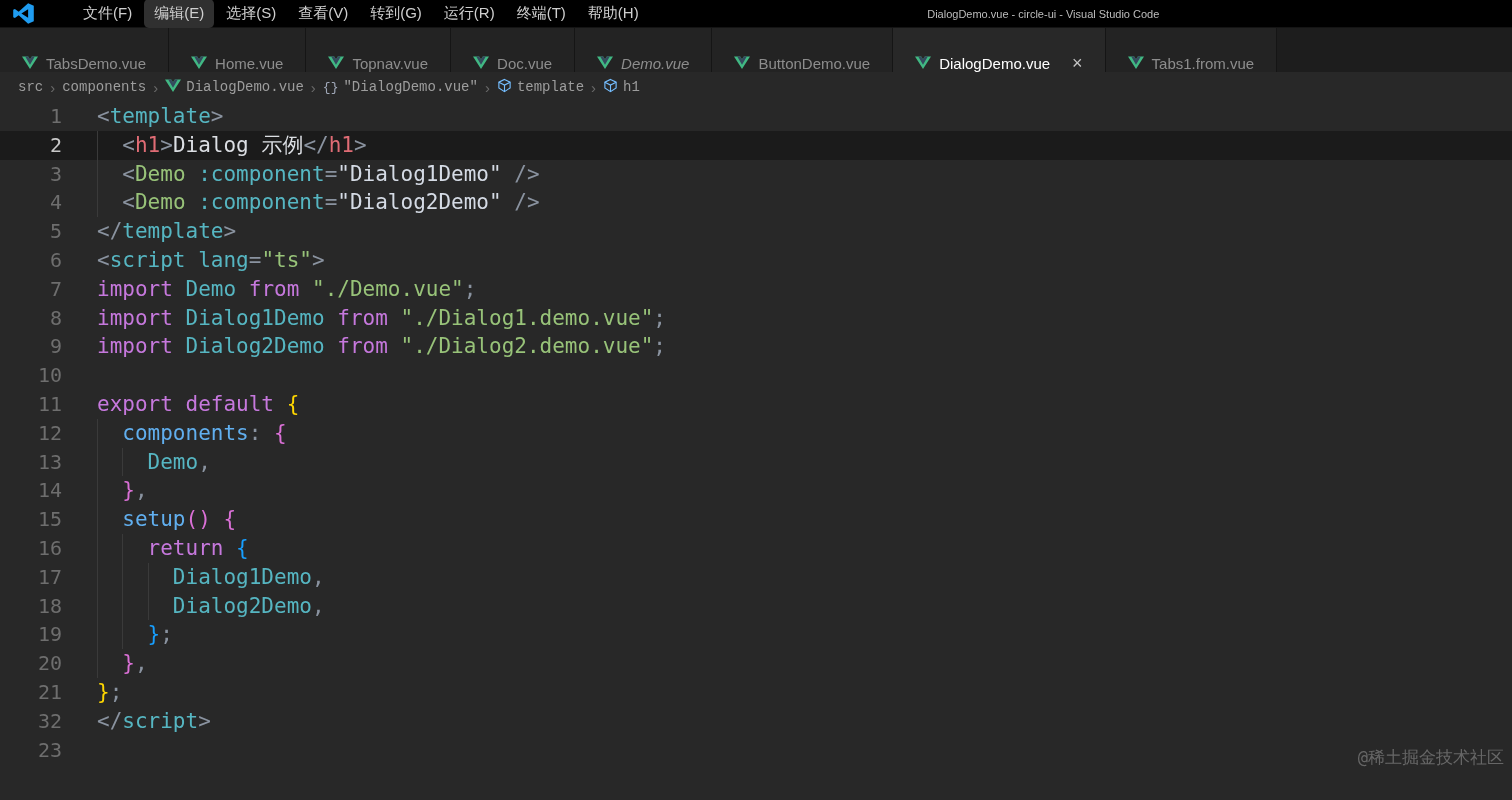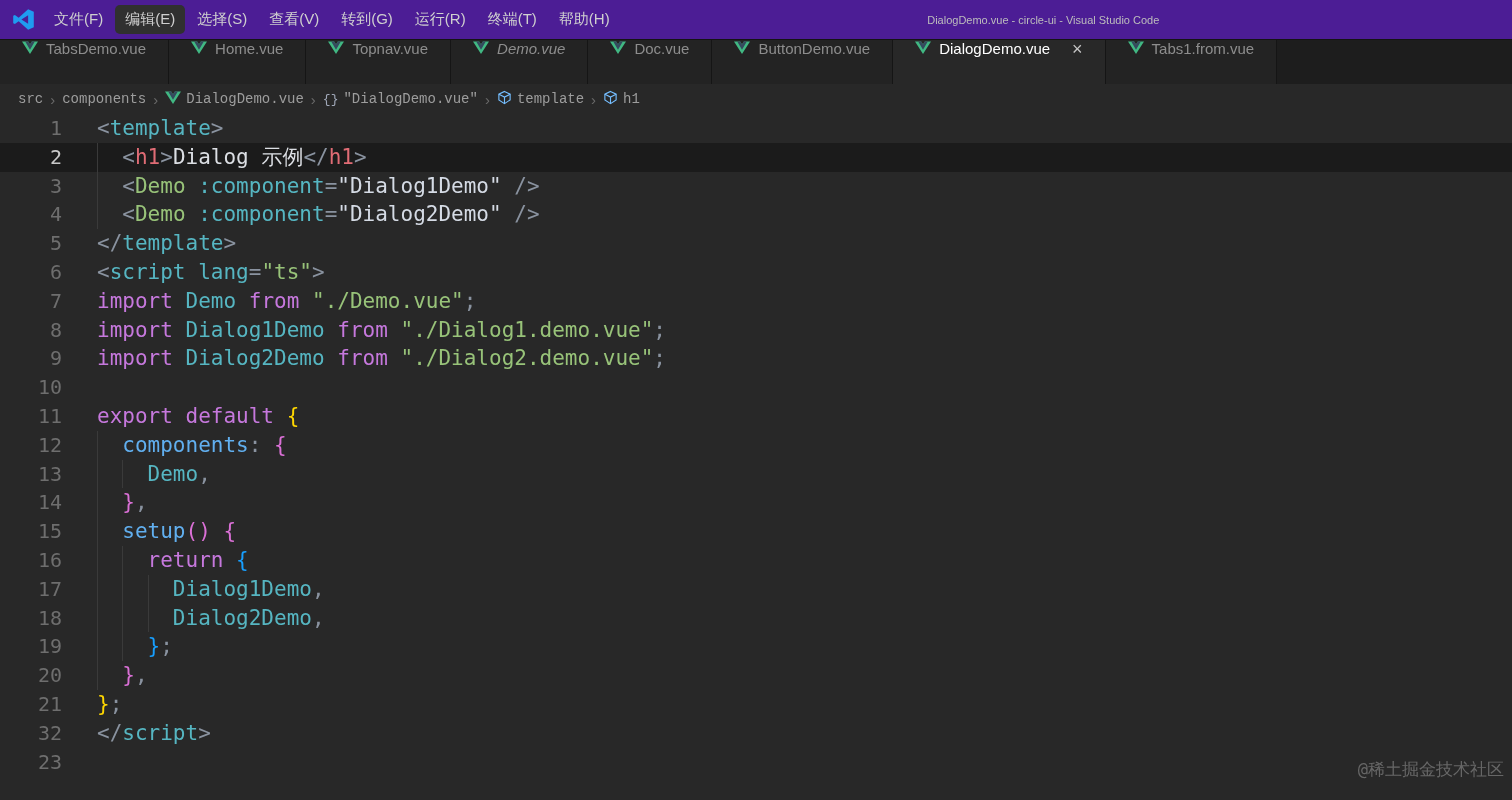--- a/index.html
+++ b/index.html
@@ -5,36 +5,37 @@
   * { box-sizing: border-box; }
   html,body { margin:0; padding:0; }
   body {
     width:1512px; height:800px; overflow:hidden;
     background:#282828;
     font-family:"Liberation Sans", sans-serif;
     -webkit-font-smoothing:antialiased;
   }
   
   .titlebar {
-    height:40px; background:#4c1d95; display:flex; align-items:center;
+    height:28px; background:#000000; display:flex; align-items:center;
     color:#cfcfcf; font-size:15px; position:relative;
     border-bottom:1px solid #141414;
+    gap:29px;
   }
   .logo { margin:0 10px 0 13px; display:flex; align-items:center; }
   .menu { display:flex; gap:2px; }
   .menu-item { padding:5px 10px; border-radius:5px; cursor:default; white-space:nowrap; }
   .menu-item.hl { background:#303030; }
   .win-title {
     position:absolute; left:69%; transform:translateX(-50%);
     color:#bdbdbd; font-size:11px; white-space:nowrap;
   }
   
   .tabbar { height:44px; background:#1d1d1d; display:flex; align-items:stretch; }
   .tab {
-    display:flex; align-items:flex-start; gap:8px; padding:0 22px;
+    display:flex; align-items:flex-end; gap:8px; padding:0 22px;
     background:#232323; color:#8d8d8d; font-size:15px;
     border-right:1px solid #151515; cursor:pointer; white-space:nowrap;
   }
   .tab.active { background:#282828; color:#ffffff; }
   .tab.preview .tab-label { font-style:italic; }
   .tab-close { margin-left:14px; font-size:18px; line-height:1; color:#c5c5c5; }
   
   .breadcrumb {
     height:30px; background:#282828; display:flex; align-items:center;
     padding-left:18px; color:#9d9d9d; font-size:14px;
@@ -117,33 +118,33 @@
         </svg></span>
       <span class="tab-label">Home.vue</span>
     </div>
     <div class="tab">
       <span class="tab-icon"><svg width="16" height="14" viewBox="0 0 128 110">
           <path fill="#41b883" d="M78.8 10 L64 35.4 L49.2 10 L0 10 L64 110 L128 10 Z"></path>
           <path fill="#35495e" d="M78.8 10 L64 35.4 L49.2 10 L25.6 10 L64 76 L102.4 10 Z"></path>
         </svg></span>
       <span class="tab-label">Topnav.vue</span>
     </div>
+    <div class="tab">
+      <span class="tab-icon"><svg width="16" height="14" viewBox="0 0 128 110">
+          <path fill="#41b883" d="M78.8 10 L64 35.4 L49.2 10 L0 10 L64 110 L128 10 Z"></path>
+          <path fill="#35495e" d="M78.8 10 L64 35.4 L49.2 10 L25.6 10 L64 76 L102.4 10 Z"></path>
+        </svg></span>
+      <span class="tab-label">Doc.vue</span>
+    </div>
     <div class="tab preview">
       <span class="tab-icon"><svg width="16" height="14" viewBox="0 0 128 110">
           <path fill="#41b883" d="M78.8 10 L64 35.4 L49.2 10 L0 10 L64 110 L128 10 Z"></path>
           <path fill="#35495e" d="M78.8 10 L64 35.4 L49.2 10 L25.6 10 L64 76 L102.4 10 Z"></path>
         </svg></span>
       <span class="tab-label">Demo.vue</span>
-    </div>
-    <div class="tab">
-      <span class="tab-icon"><svg width="16" height="14" viewBox="0 0 128 110">
-          <path fill="#41b883" d="M78.8 10 L64 35.4 L49.2 10 L0 10 L64 110 L128 10 Z"></path>
-          <path fill="#35495e" d="M78.8 10 L64 35.4 L49.2 10 L25.6 10 L64 76 L102.4 10 Z"></path>
-        </svg></span>
-      <span class="tab-label">Doc.vue</span>
     </div>
     <div class="tab">
       <span class="tab-icon"><svg width="16" height="14" viewBox="0 0 128 110">
           <path fill="#41b883" d="M78.8 10 L64 35.4 L49.2 10 L0 10 L64 110 L128 10 Z"></path>
           <path fill="#35495e" d="M78.8 10 L64 35.4 L49.2 10 L25.6 10 L64 76 L102.4 10 Z"></path>
         </svg></span>
       <span class="tab-label">ButtonDemo.vue</span>
     </div>
     <div class="tab active">
       <span class="tab-icon"><svg width="16" height="14" viewBox="0 0 128 110">

